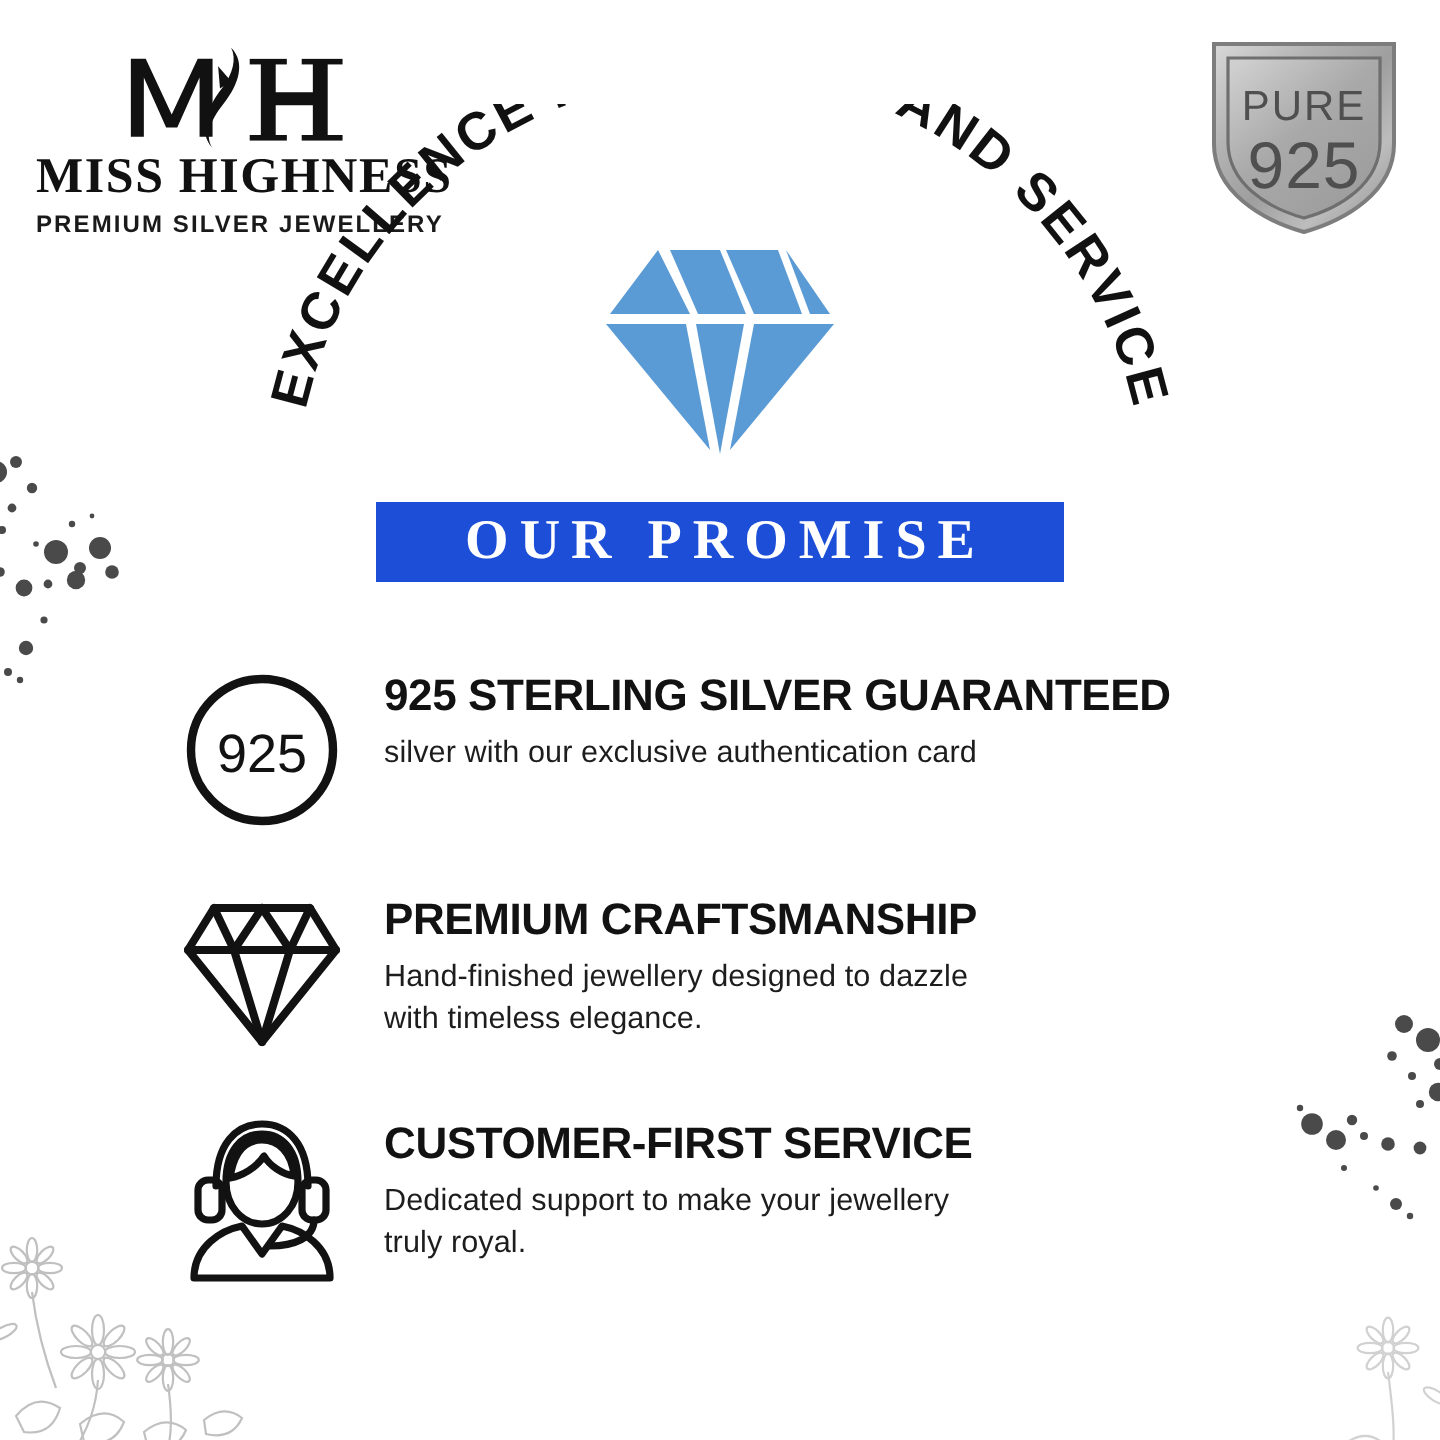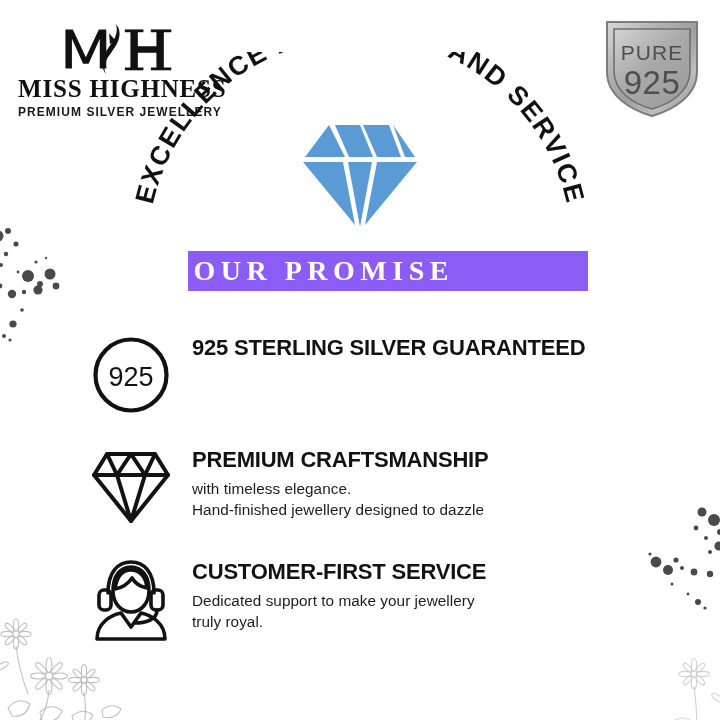--- a/index.html
+++ b/index.html
@@ -40,22 +40,22 @@
   #hero { position:absolute; left:130px; top:52px; width:460px; height:200px; }
   #arc-text-svg { position:absolute; inset:0; width:460px; height:200px; }
   #arc-text-path-label {
     font-family:"Liberation Sans", sans-serif;
     font-size:26.5px; font-weight:700; letter-spacing:1.6px; fill:#111;
   }
   #hero-diamond { position:absolute; left:171px; top:67px; width:118px; height:110px; }
 
   
   #promise-banner {
-    position:absolute; left:188px; top:251px; width:400px; height:40px;
-    background:#8b5cf6; display:flex; align-items:center; justify-content:flex-start;
+    position:absolute; left:188px; top:251px; width:344px; height:40px;
+    background:#1d4ed8; display:flex; align-items:center; justify-content:center;
   }
   #promise-banner-label {
     font-family:"Liberation Serif", serif;
     color:#fff; font-size:28px; font-weight:700;
     letter-spacing:5.5px; text-indent:5.5px; line-height:1;
   }
 
   
   #features { position:absolute; left:88px; top:332px; width:600px; }
   .feature-row { display:flex; align-items:flex-start; gap:18px; margin-bottom:26px; }
@@ -276,20 +276,21 @@
     <div class="feature-row">
       <div class="feature-icon">
         <svg width="80" height="80" viewBox="0 0 80 80">
           <circle cx="40" cy="40" r="35.5" fill="none" stroke="#121212" stroke-width="4.2"></circle>
           <text x="40" y="51" text-anchor="middle" font-family="Liberation Sans, sans-serif" font-size="27" font-weight="400" fill="#121212">925</text>
         </svg>
       </div>
       <div class="feature-text">
         <div class="feature-title">925 STERLING SILVER GUARANTEED</div>
         <div class="feature-desc">
+          <span>silver with our exclusive authentication card</span>
         </div>
       </div>
     </div>
 
     <div class="feature-row">
       <div class="feature-icon">
         <svg width="82" height="76" viewBox="0 0 82 76">
           <g fill="none" stroke="#121212" stroke-width="4" stroke-linejoin="round" stroke-linecap="round">
             <polygon points="4,26 17,5 65,5 78,26 41,72"></polygon>
             <line x1="4" y1="26" x2="78" y2="26"></line>
@@ -298,22 +299,22 @@
             <line x1="41" y1="5" x2="27" y2="26"></line>
             <line x1="41" y1="5" x2="55" y2="26"></line>
             <line x1="27" y1="26" x2="41" y2="72"></line>
             <line x1="55" y1="26" x2="41" y2="72"></line>
           </g>
         </svg>
       </div>
       <div class="feature-text">
         <div class="feature-title">PREMIUM CRAFTSMANSHIP</div>
         <div class="feature-desc">
+          <span>Hand-finished jewellery designed to dazzle</span>
           <span>with timeless elegance.</span>
-          <span>Hand-finished jewellery designed to dazzle</span>
         </div>
       </div>
     </div>
 
     <div class="feature-row">
       <div class="feature-icon">
         <svg width="80" height="84" viewBox="0 0 80 84">
           <g fill="none" stroke="#121212" stroke-width="3.6" stroke-linejoin="round" stroke-linecap="round">
 
             <path d="M22 34 C22 18 30 10 40 10 C50 10 58 18 58 34 C58 46 50 55 40 55 C30 55 22 46 22 34 Z"></path>

